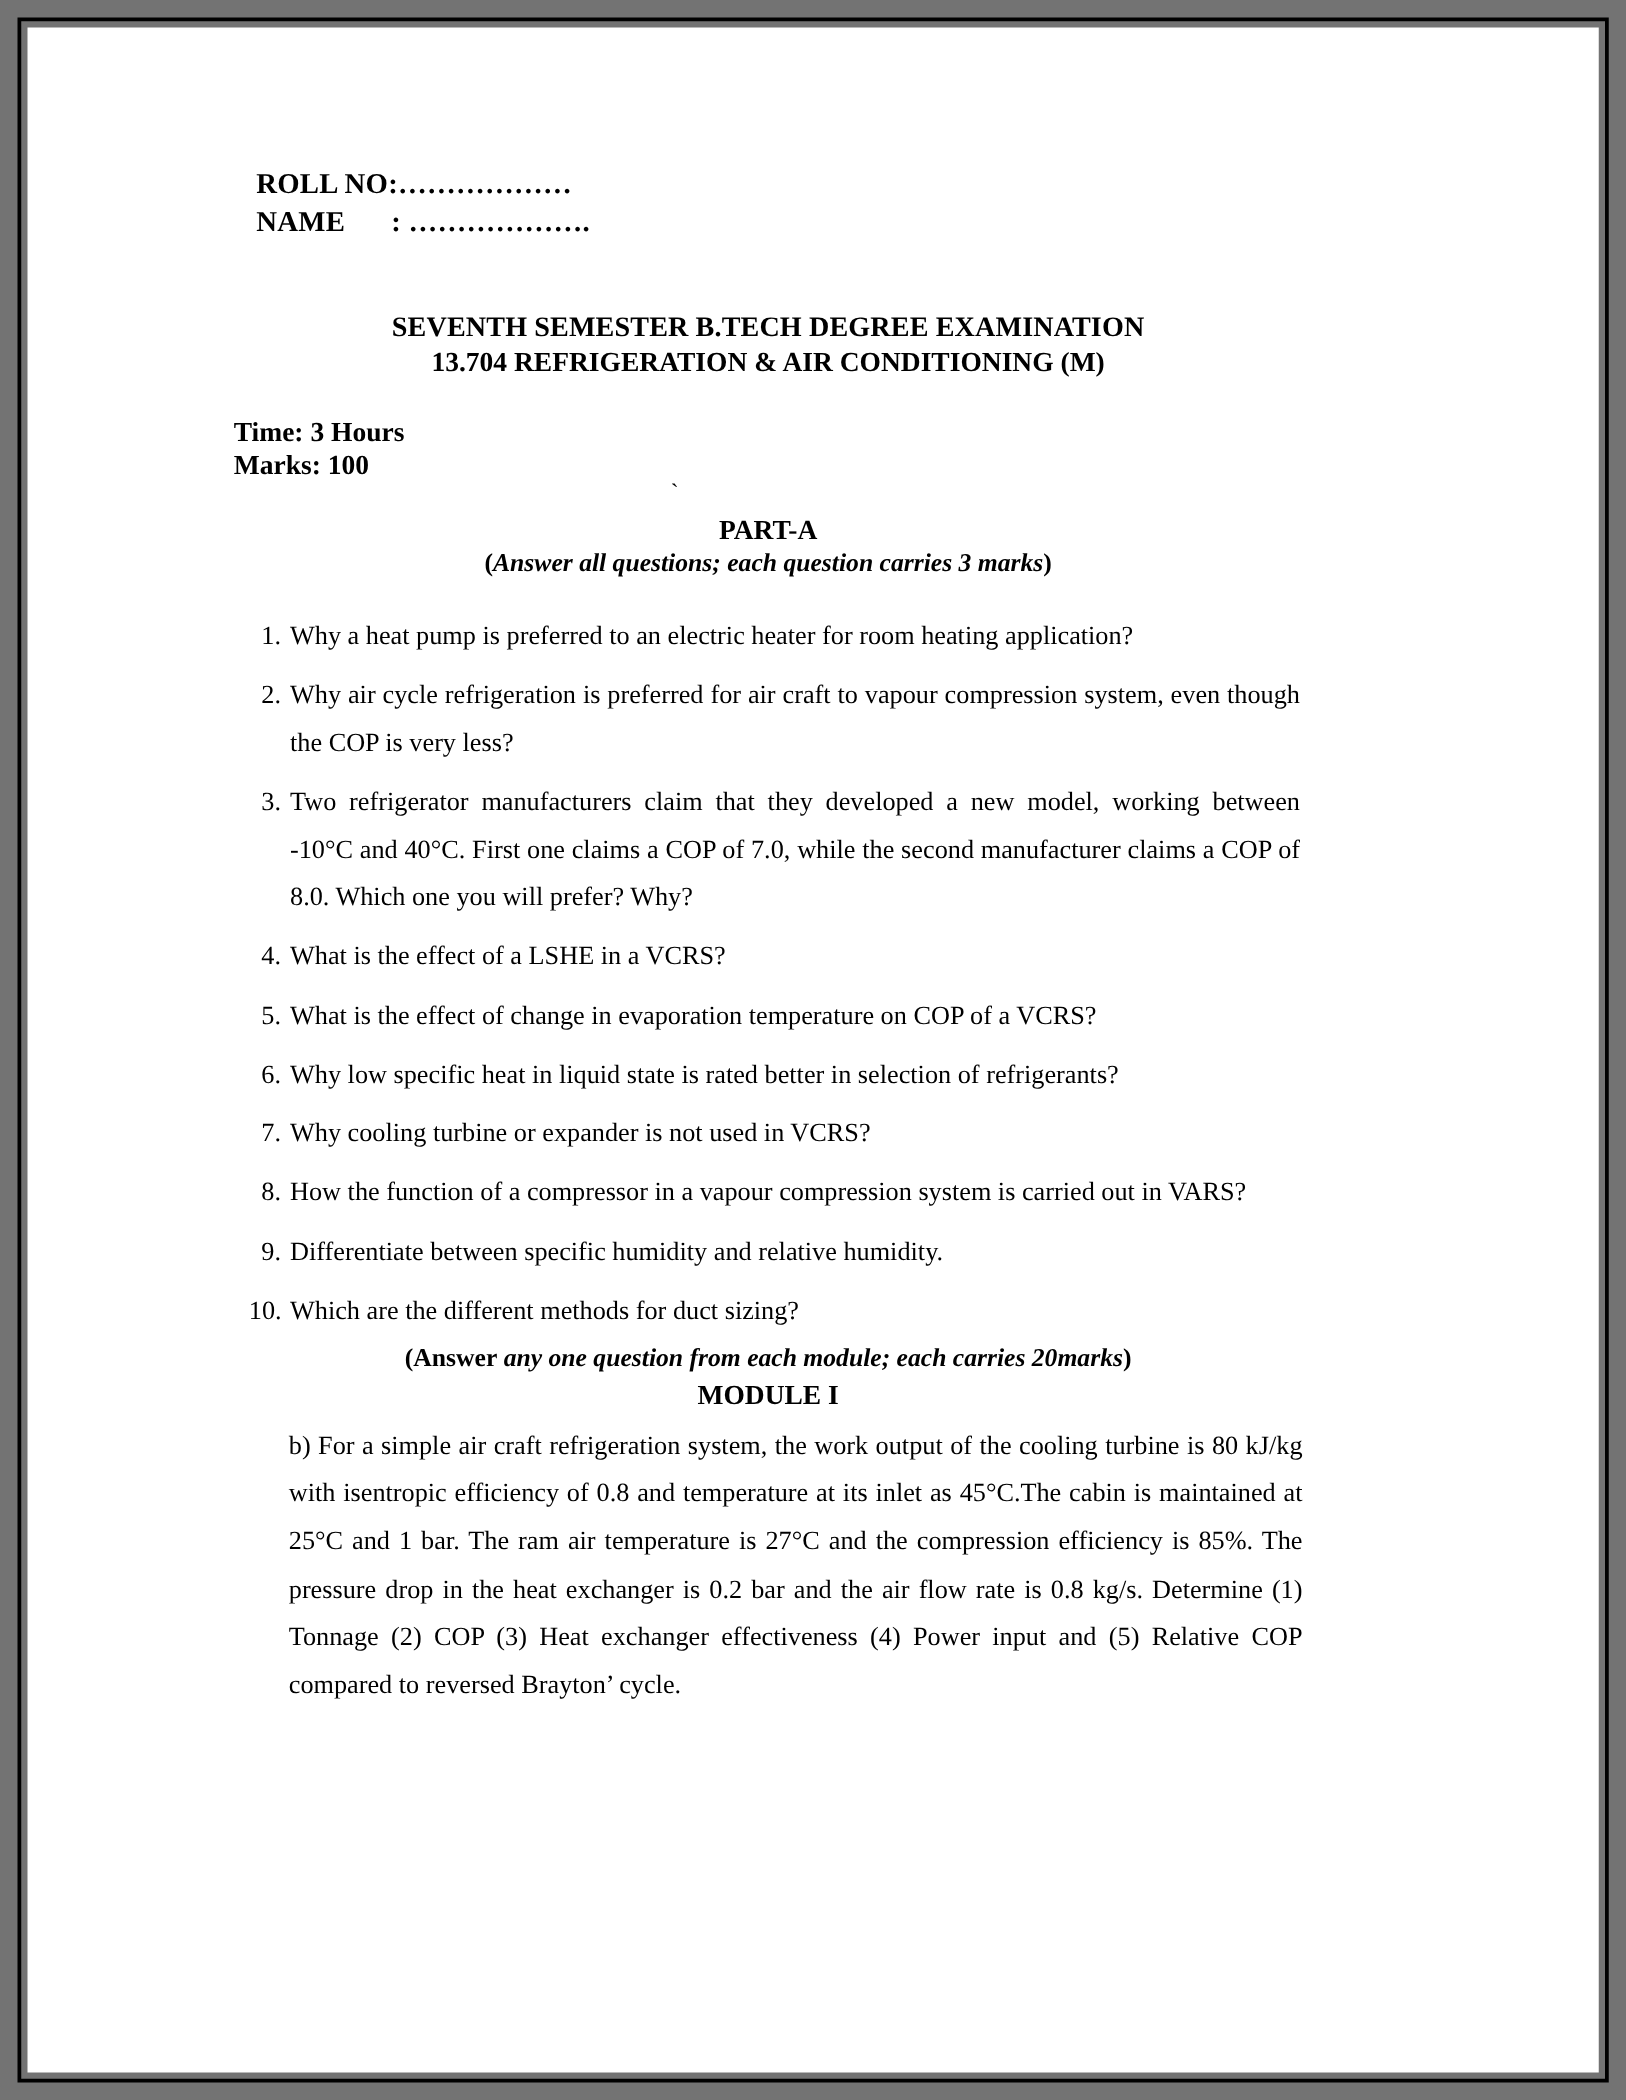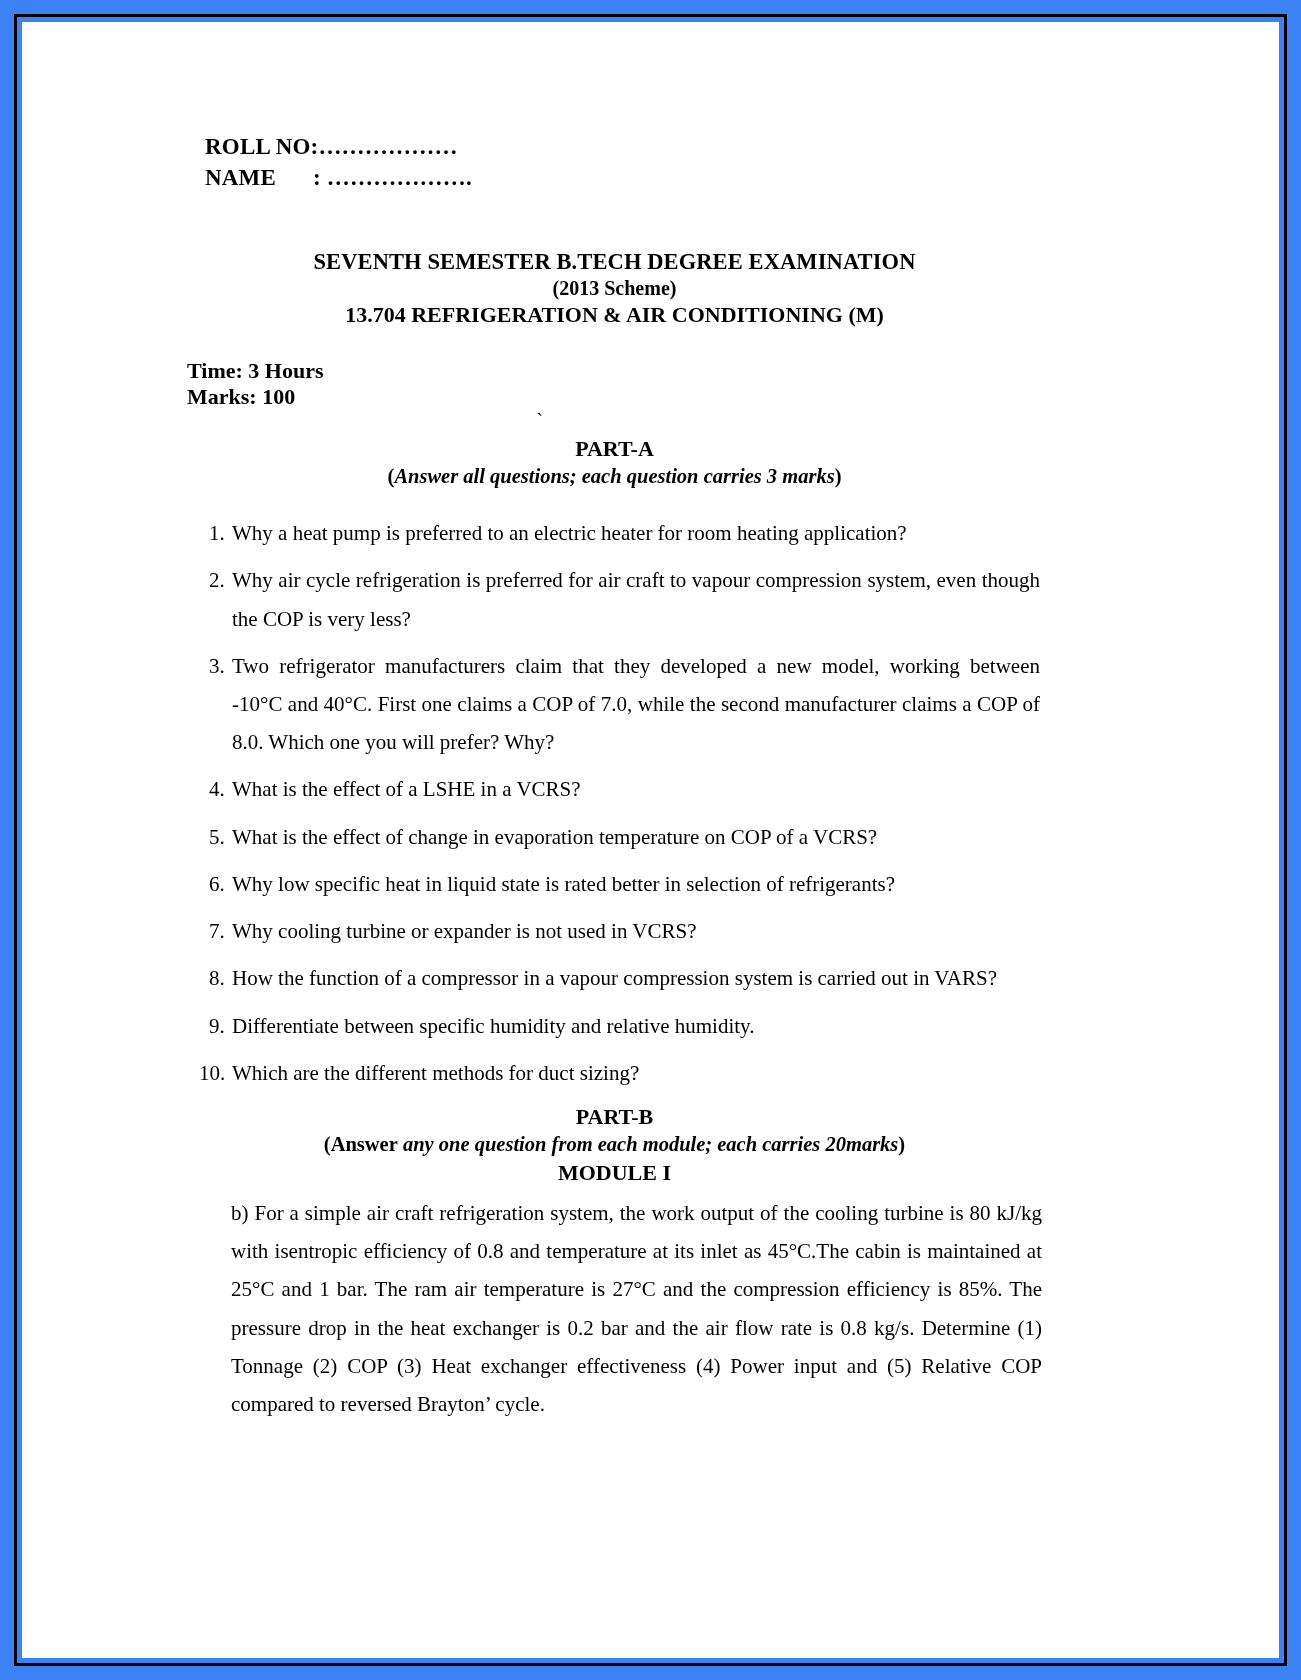--- a/index.html
+++ b/index.html
@@ -8,21 +8,21 @@
     background: #ffffff;
   }
   body {
     font-family: "Liberation Serif", "DejaVu Serif", serif;
     color: #000000;
   }
   .page {
     position: relative;
     width: 1301px;
     height: 1680px;
-    background: #3b82f6;
+    background: #737373;
     box-sizing: border-box;
     padding: 28px;
   }
   .scan-frame {
     position: absolute;
     left: 14px;
     top: 14px;
     right: 14px;
     bottom: 14px;
     border: 3px solid #000000;
@@ -209,21 +209,20 @@
   <div class="sheet">
     <div class="content">
 
       <div class="identity">
         <div class="identity-row"><span class="id-label">ROLL NO:</span><span>………………</span></div>
         <div class="identity-row"><span class="id-label">NAME</span><span>: ……………….</span></div>
       </div>
 
       <div class="exam-heading">
         <div class="exam-title">SEVENTH SEMESTER B.TECH DEGREE EXAMINATION</div>
-        <div class="exam-scheme">(2013 Scheme)</div>
         <div class="exam-course">13.704 REFRIGERATION &amp; AIR CONDITIONING (M)</div>
       </div>
 
       <div class="meta-row">
         <span>Time: 3 Hours</span>
         <span>Marks: 100</span>
       </div>
 
       <div class="stray-mark">
           <span>`</span>
@@ -269,21 +268,20 @@
             <span class="q-num">9.</span>
             <span class="q-text">Differentiate between specific humidity and relative humidity.</span>
           </div>
         <div class="q-item">
             <span class="q-num wide">10.</span>
             <span class="q-text">Which are the different methods for duct sizing?</span>
           </div>
       </div>
 
 
-      <div class="part-heading">PART-B</div>
       <div class="part-sub"><span class="paren">(</span><span class="roman-bold">Answer</span><span> any one question from each module; each carries 20marks</span><span class="paren">)</span></div>
       <div class="module-heading">MODULE I</div>
 
       <div class="partb-body">
         <div class="pb-sub">b) For a simple air craft refrigeration system, the work output of the cooling turbine is 80 kJ/kg with isentropic efficiency of 0.8 and temperature at its inlet as 45°C.The cabin is maintained at 25°C and 1 bar. The ram air temperature is 27°C and the compression efficiency is 85%. The pressure drop in the heat exchanger is 0.2 bar and the air flow rate is 0.8 kg/s. Determine (1) Tonnage (2) COP (3) Heat exchanger effectiveness (4) Power input and (5) Relative COP compared to reversed Brayton’ cycle.</div>
       </div>
 
     </div>
   </div>
 </div>

